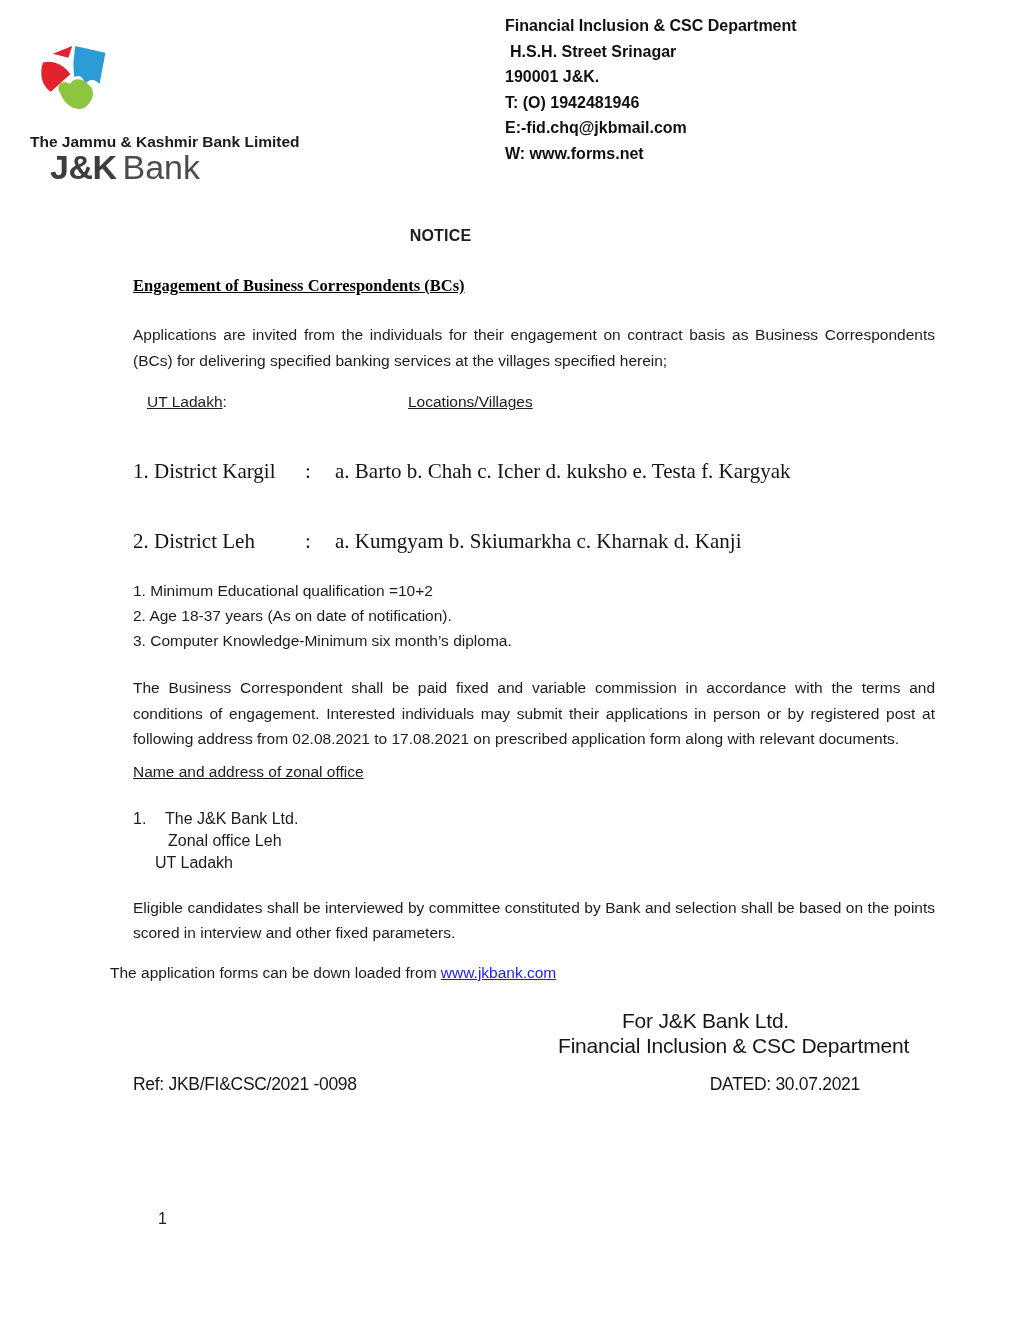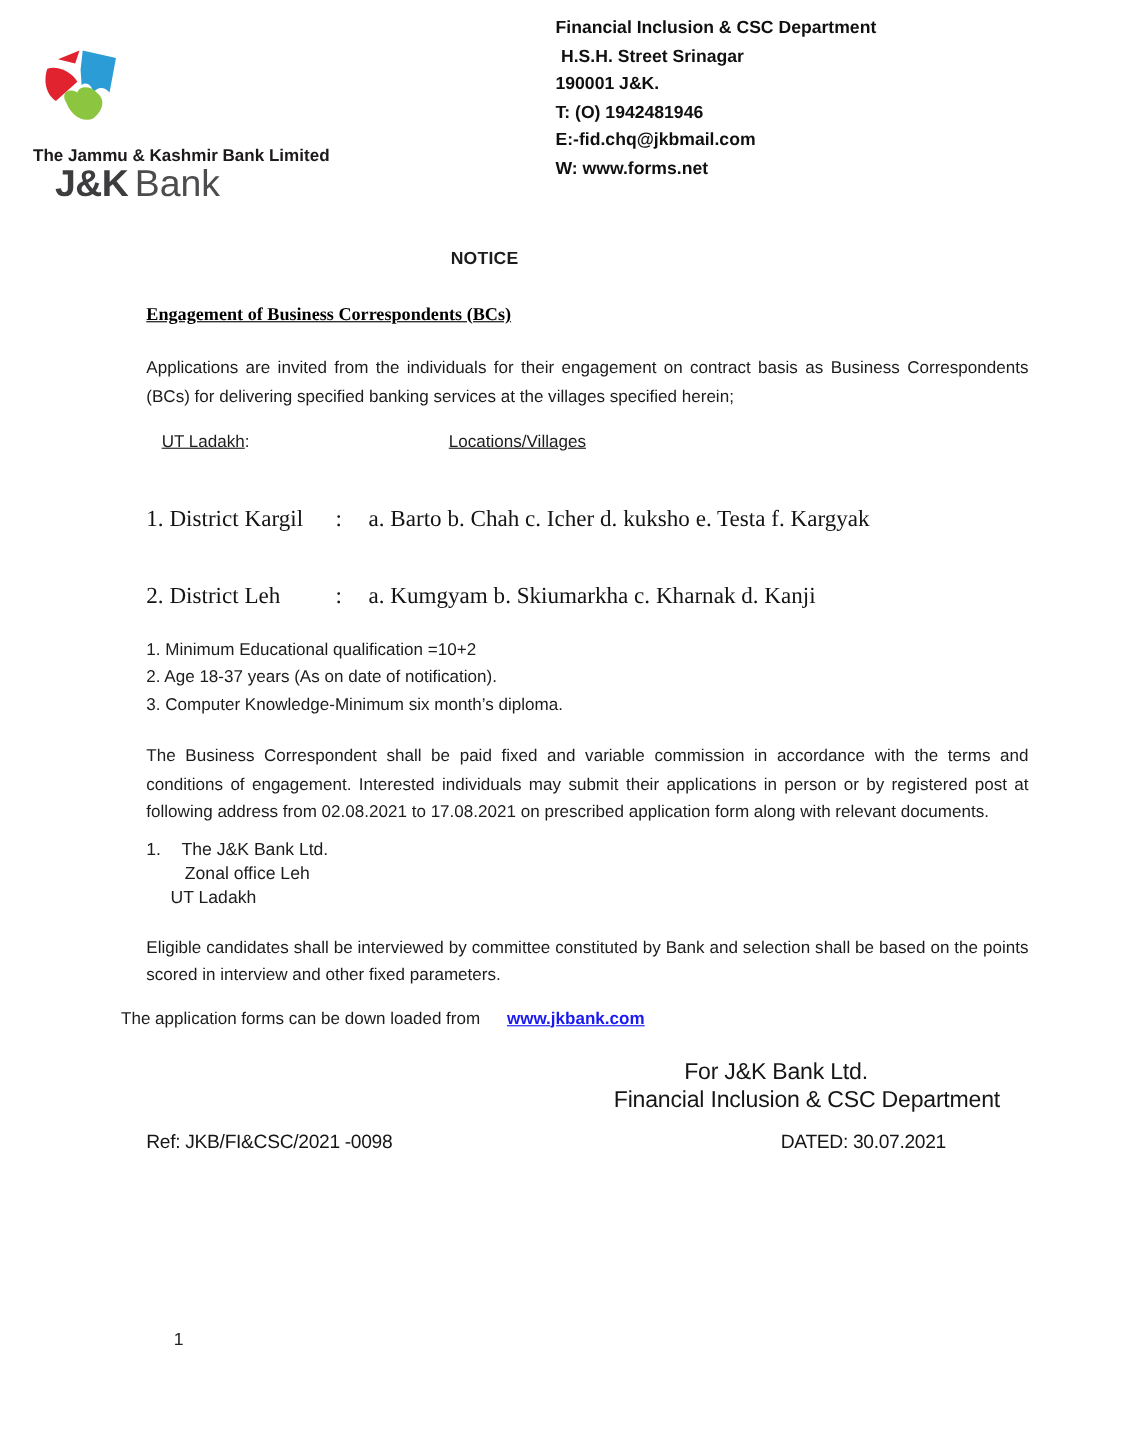--- a/index.html
+++ b/index.html
@@ -73,21 +73,21 @@
   .zonal-heading .u { text-decoration:underline; }
   .zonal-block { line-height:22px; font-size:16px; margin-bottom:21px; }
   .z-row1 { display:flex; }
   .z-num { width:32px; }
   .z-line2 { padding-left:35px; }
   .z-line3 { padding-left:22px; }
 
   .para-interview { margin-bottom:17px; }
 
   .download-line { margin-left:-23px; line-height:20px; margin-bottom:25px; }
-  .download-link { font-weight:700; text-decoration:underline;margin-left:20px; }
+  .download-link { font-weight:400; text-decoration:underline; }
 
   .sig-block {
     margin-left:425px; width:295px; text-align:center;
     font-size:21px; line-height:25px; letter-spacing:-0.2px; color:#161616;
     margin-bottom:15px; white-space:nowrap;
   }
   .ref-row {
     display:flex; justify-content:space-between; padding-right:75px;
     font-size:17.5px; letter-spacing:-0.3px; color:#161616; line-height:22px;
   }
@@ -147,20 +147,21 @@
     </div>
 
     <div class="elig-block">
       <div>1. Minimum Educational qualification =10+2</div>
       <div>2. Age 18-37 years (As on date of notification).</div>
       <div>3. Computer Knowledge-Minimum six month’s diploma.</div>
     </div>
 
     <div class="para para-commission">The Business Correspondent shall be paid fixed and variable commission in accordance with the terms and conditions of engagement. Interested individuals may submit their applications in person or by registered post at following address from 02.08.2021 to 17.08.2021 on prescribed application form along with relevant documents.</div>
 
+    <div class="zonal-heading"><span class="u">Name and address of zonal office</span></div>
 
     <div class="zonal-block">
       <div class="z-row1">
         <span class="z-num">1.</span>
         <span>The J&amp;K Bank Ltd.</span>
       </div>
       <div class="z-line2">Zonal office Leh</div>
       <div class="z-line3">UT Ladakh</div>
     </div>
 

